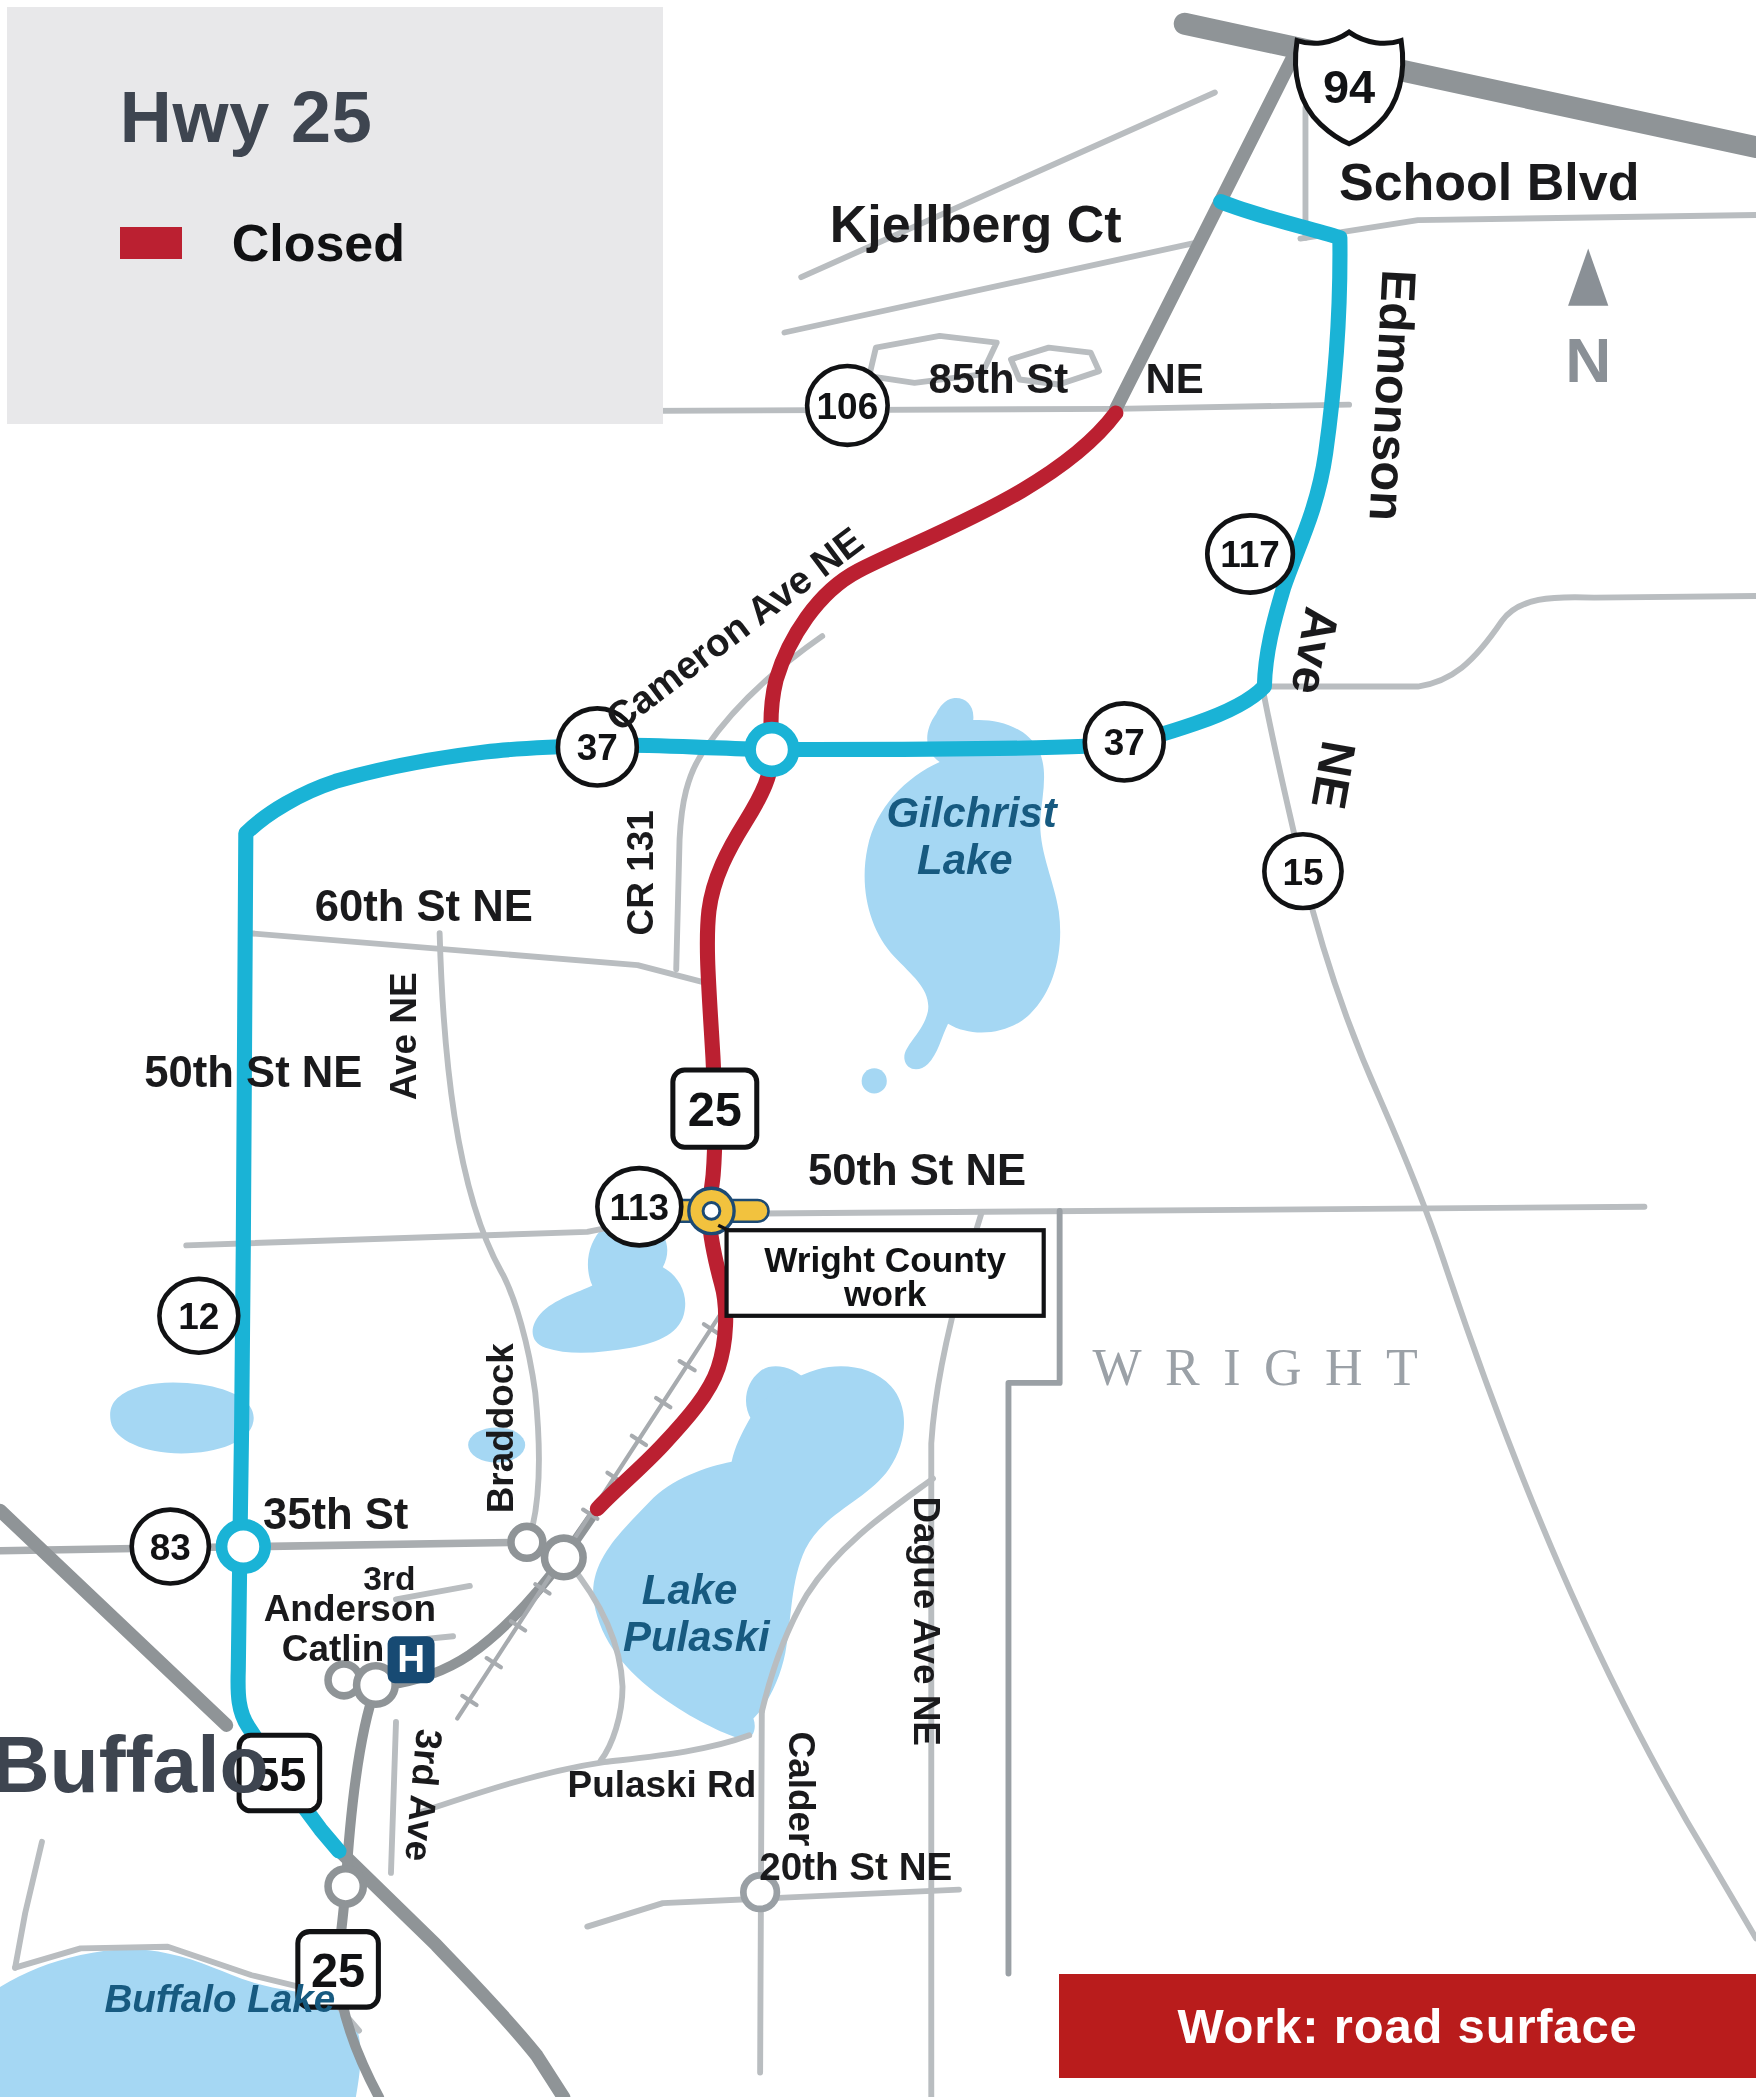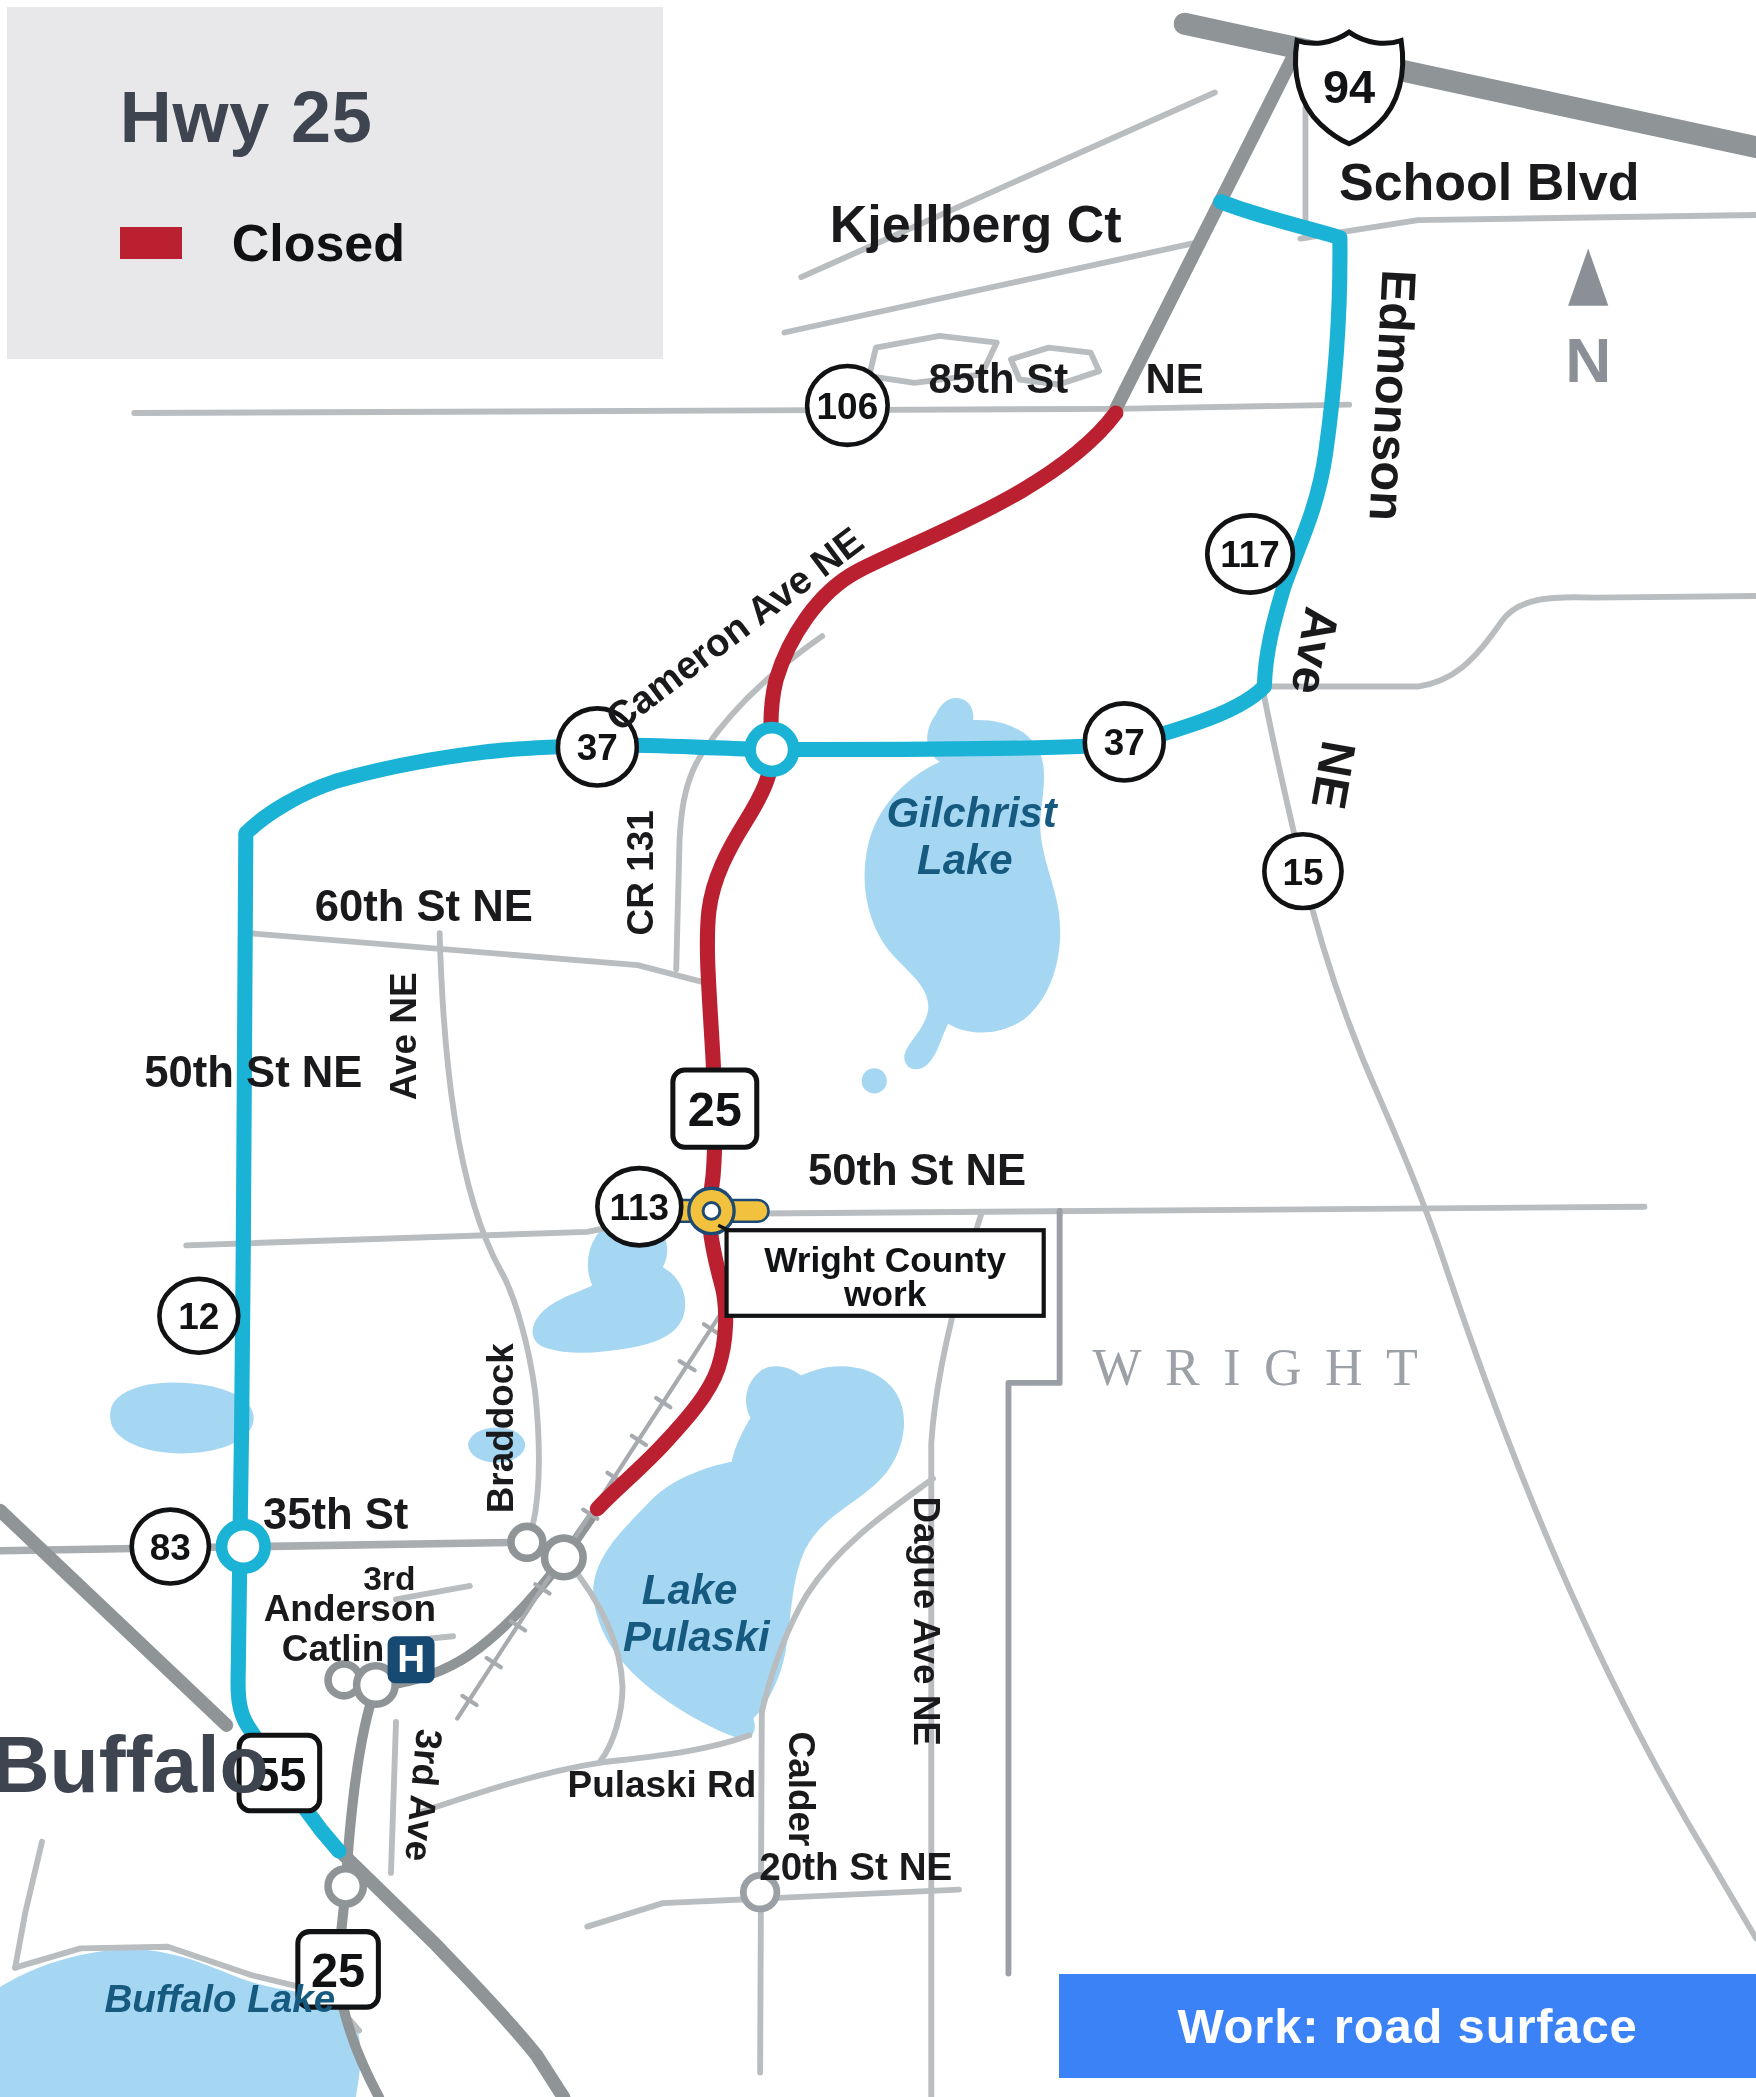--- a/index.html
+++ b/index.html
@@ -1,30 +1,30 @@
 <!DOCTYPE html>
 <html style="font-size:13.4px"><head>
 <meta charset="utf-8">
 <style>
   html,body{margin:0;padding:0;background:#ffffff;}
   .stage{position:relative;width:1756px;height:2098px;background:#ffffff;overflow:hidden;
          font-family:"Liberation Sans",sans-serif;}
   .map-svg{position:absolute;left:0;top:0;width:1756px;height:2098px;}
   
-  .legend{position:absolute;left:6.7px;top:6.7px;width:656px;height:352px;background:#e8e8ea;}
+  .legend{position:absolute;left:6.7px;top:6.7px;width:656px;height:417px;background:#e8e8ea;}
   .legend-title{margin:69px 0 0 113px;font-size:72px;font-weight:600;color:#3e4550;letter-spacing:0.8px;}
   .legend-row{display:flex;align-items:center;margin-left:113px;}
   .legend-row.detour{margin-top:37px;}
   .legend-row.closed{margin-top:55px;}
   .swatch{width:62px;height:32px;}
   .swatch.detour{background:#1ab3d6;}
   .swatch.closed{background:#bb2031;}
   .legend-label{margin-left:50px;font-size:52px;font-weight:600;color:#101113;}
   
-  .banner{position:absolute;left:1059px;top:1974px;width:697px;height:104px;background:#3b82f6;
+  .banner{position:absolute;left:1059px;top:1974px;width:697px;height:104px;background:#b91c1c;
           display:flex;align-items:center;justify-content:center;}
   .banner-text{color:#ffffff;font-size:49px;font-weight:600;letter-spacing:0.8px;}
   
   text{font-family:"Liberation Sans",sans-serif;}
   .lbl{fill:#1a1a1c;font-weight:600;}
   .lake-lbl{fill:#175a80;font-weight:700;font-style:italic;}
   .shield-num{fill:#111214;font-weight:700;}
   .county-lbl{font-family:"Liberation Serif",serif;fill:#9ba1a7;letter-spacing:28px;}
   .city-lbl{fill:#3e4550;font-weight:600;}
   .compass-n{fill:#8a9096;font-weight:700;}

